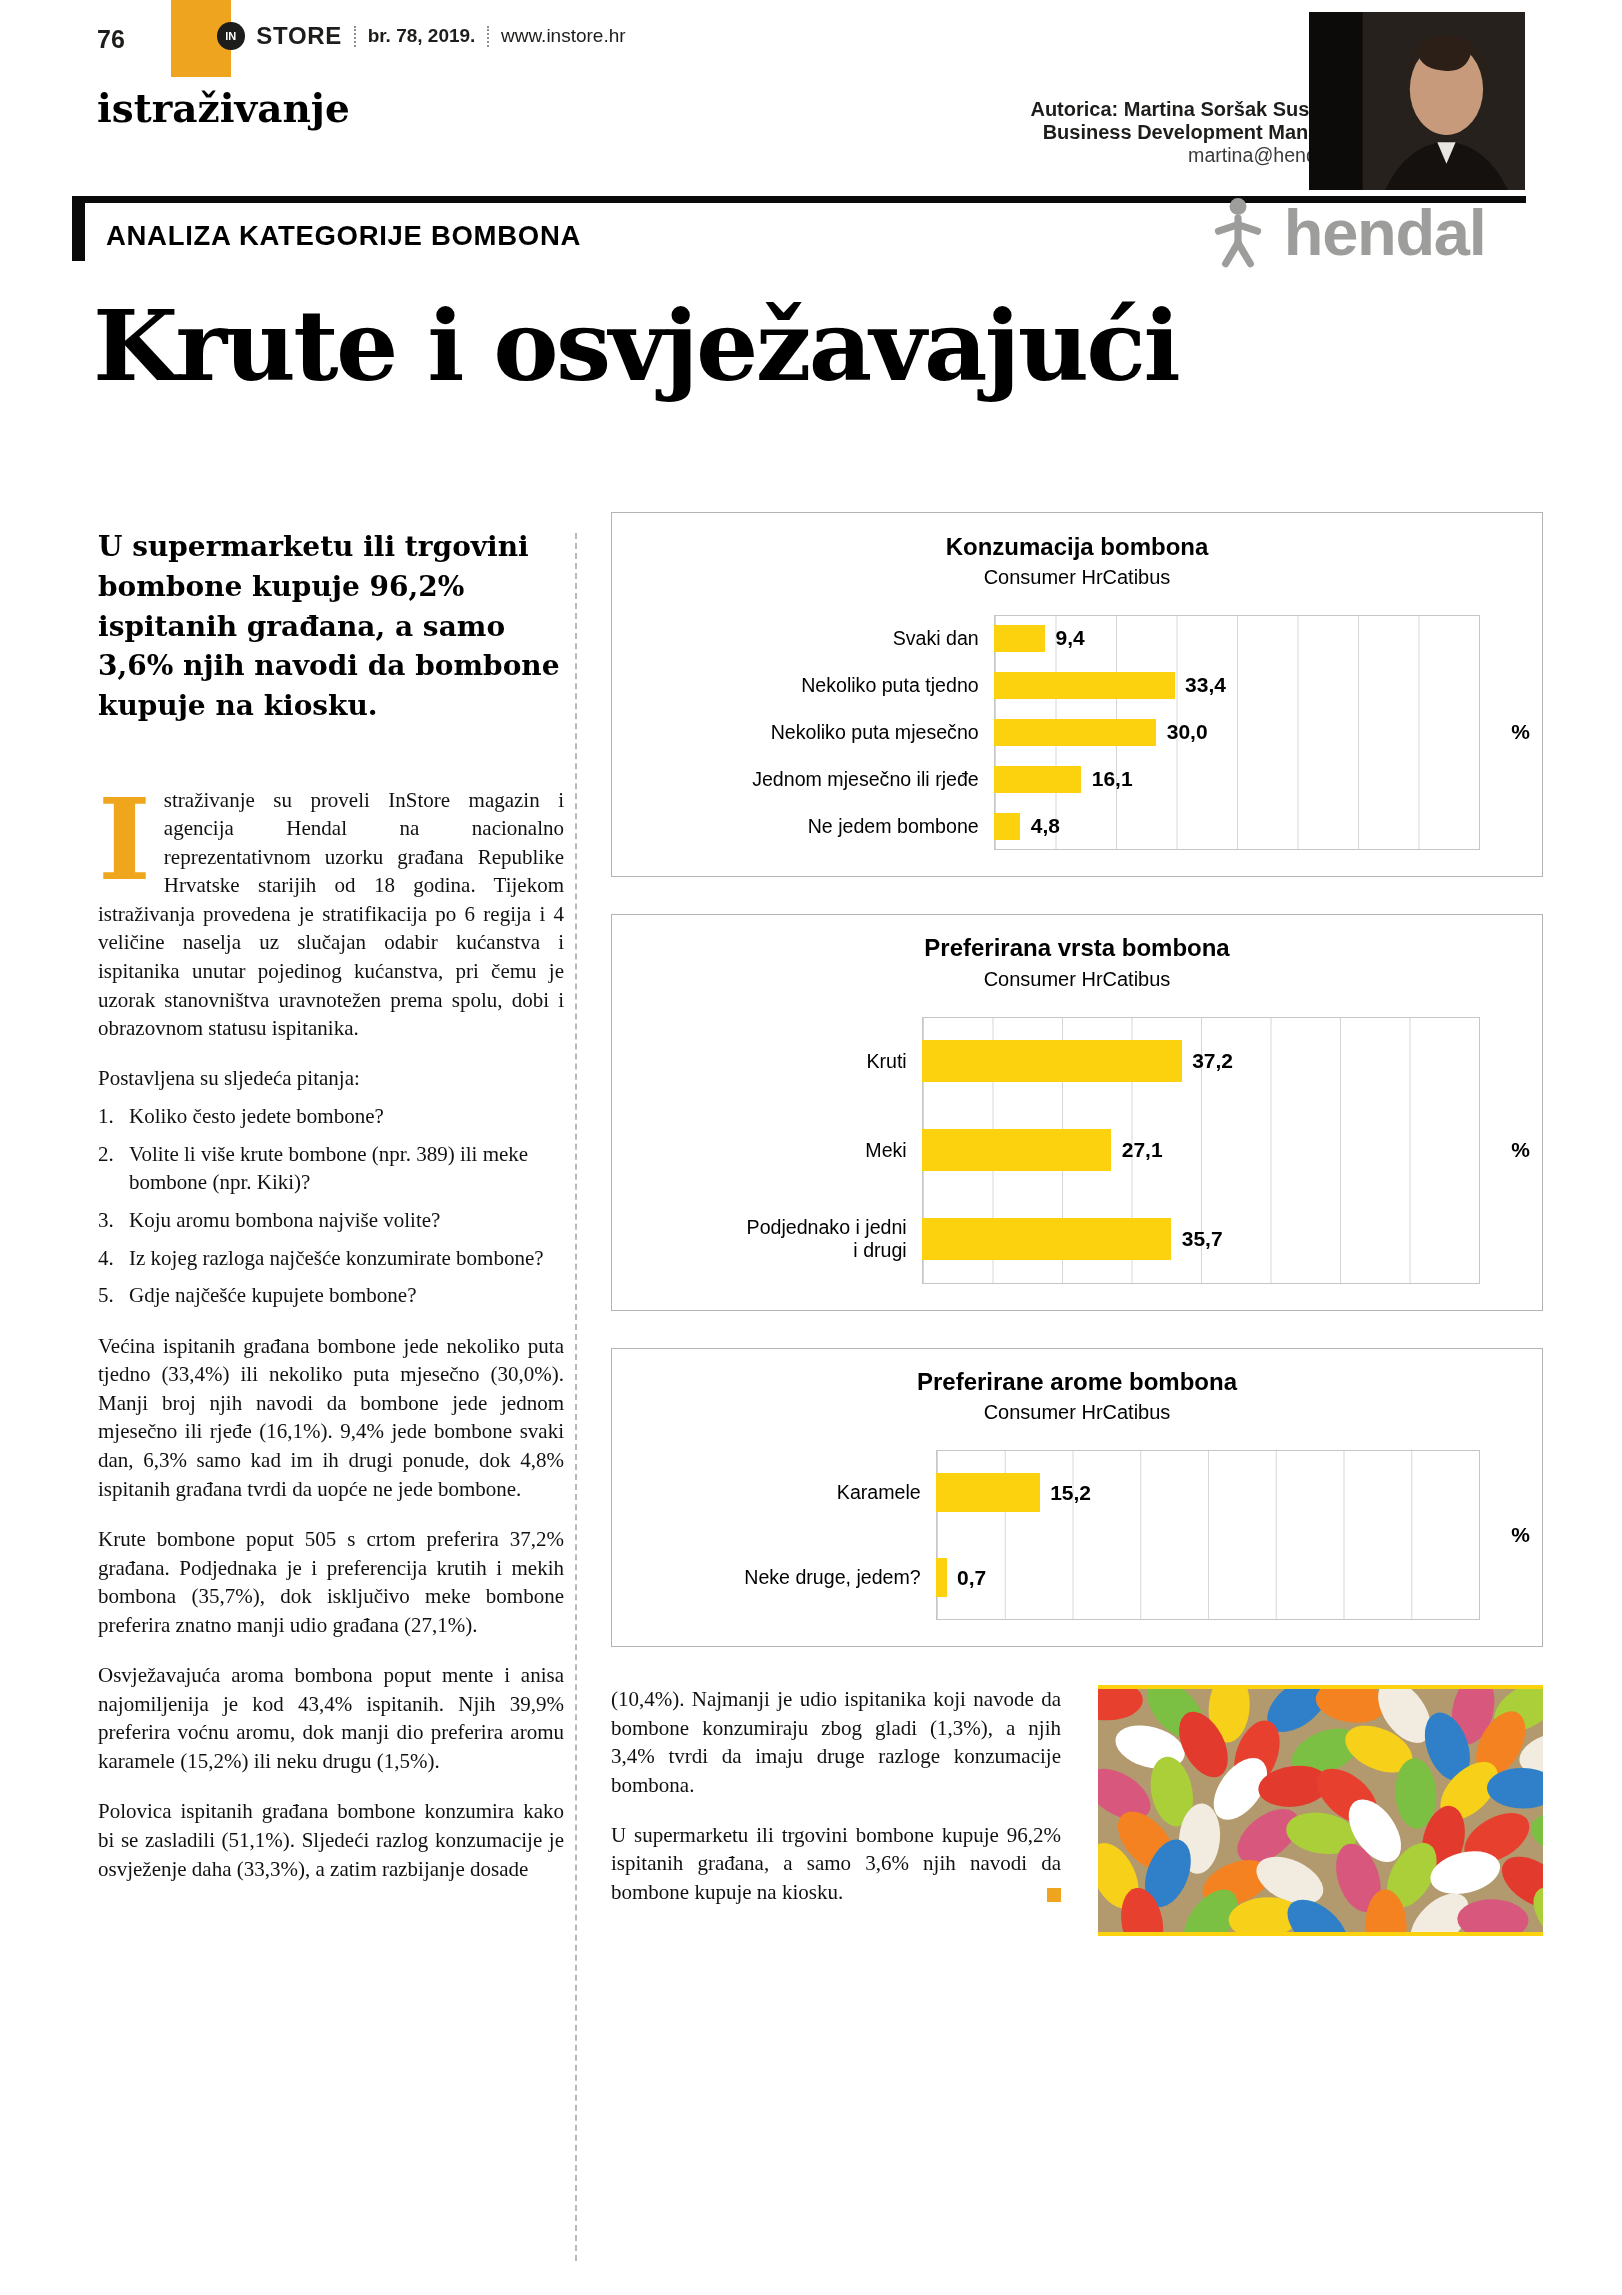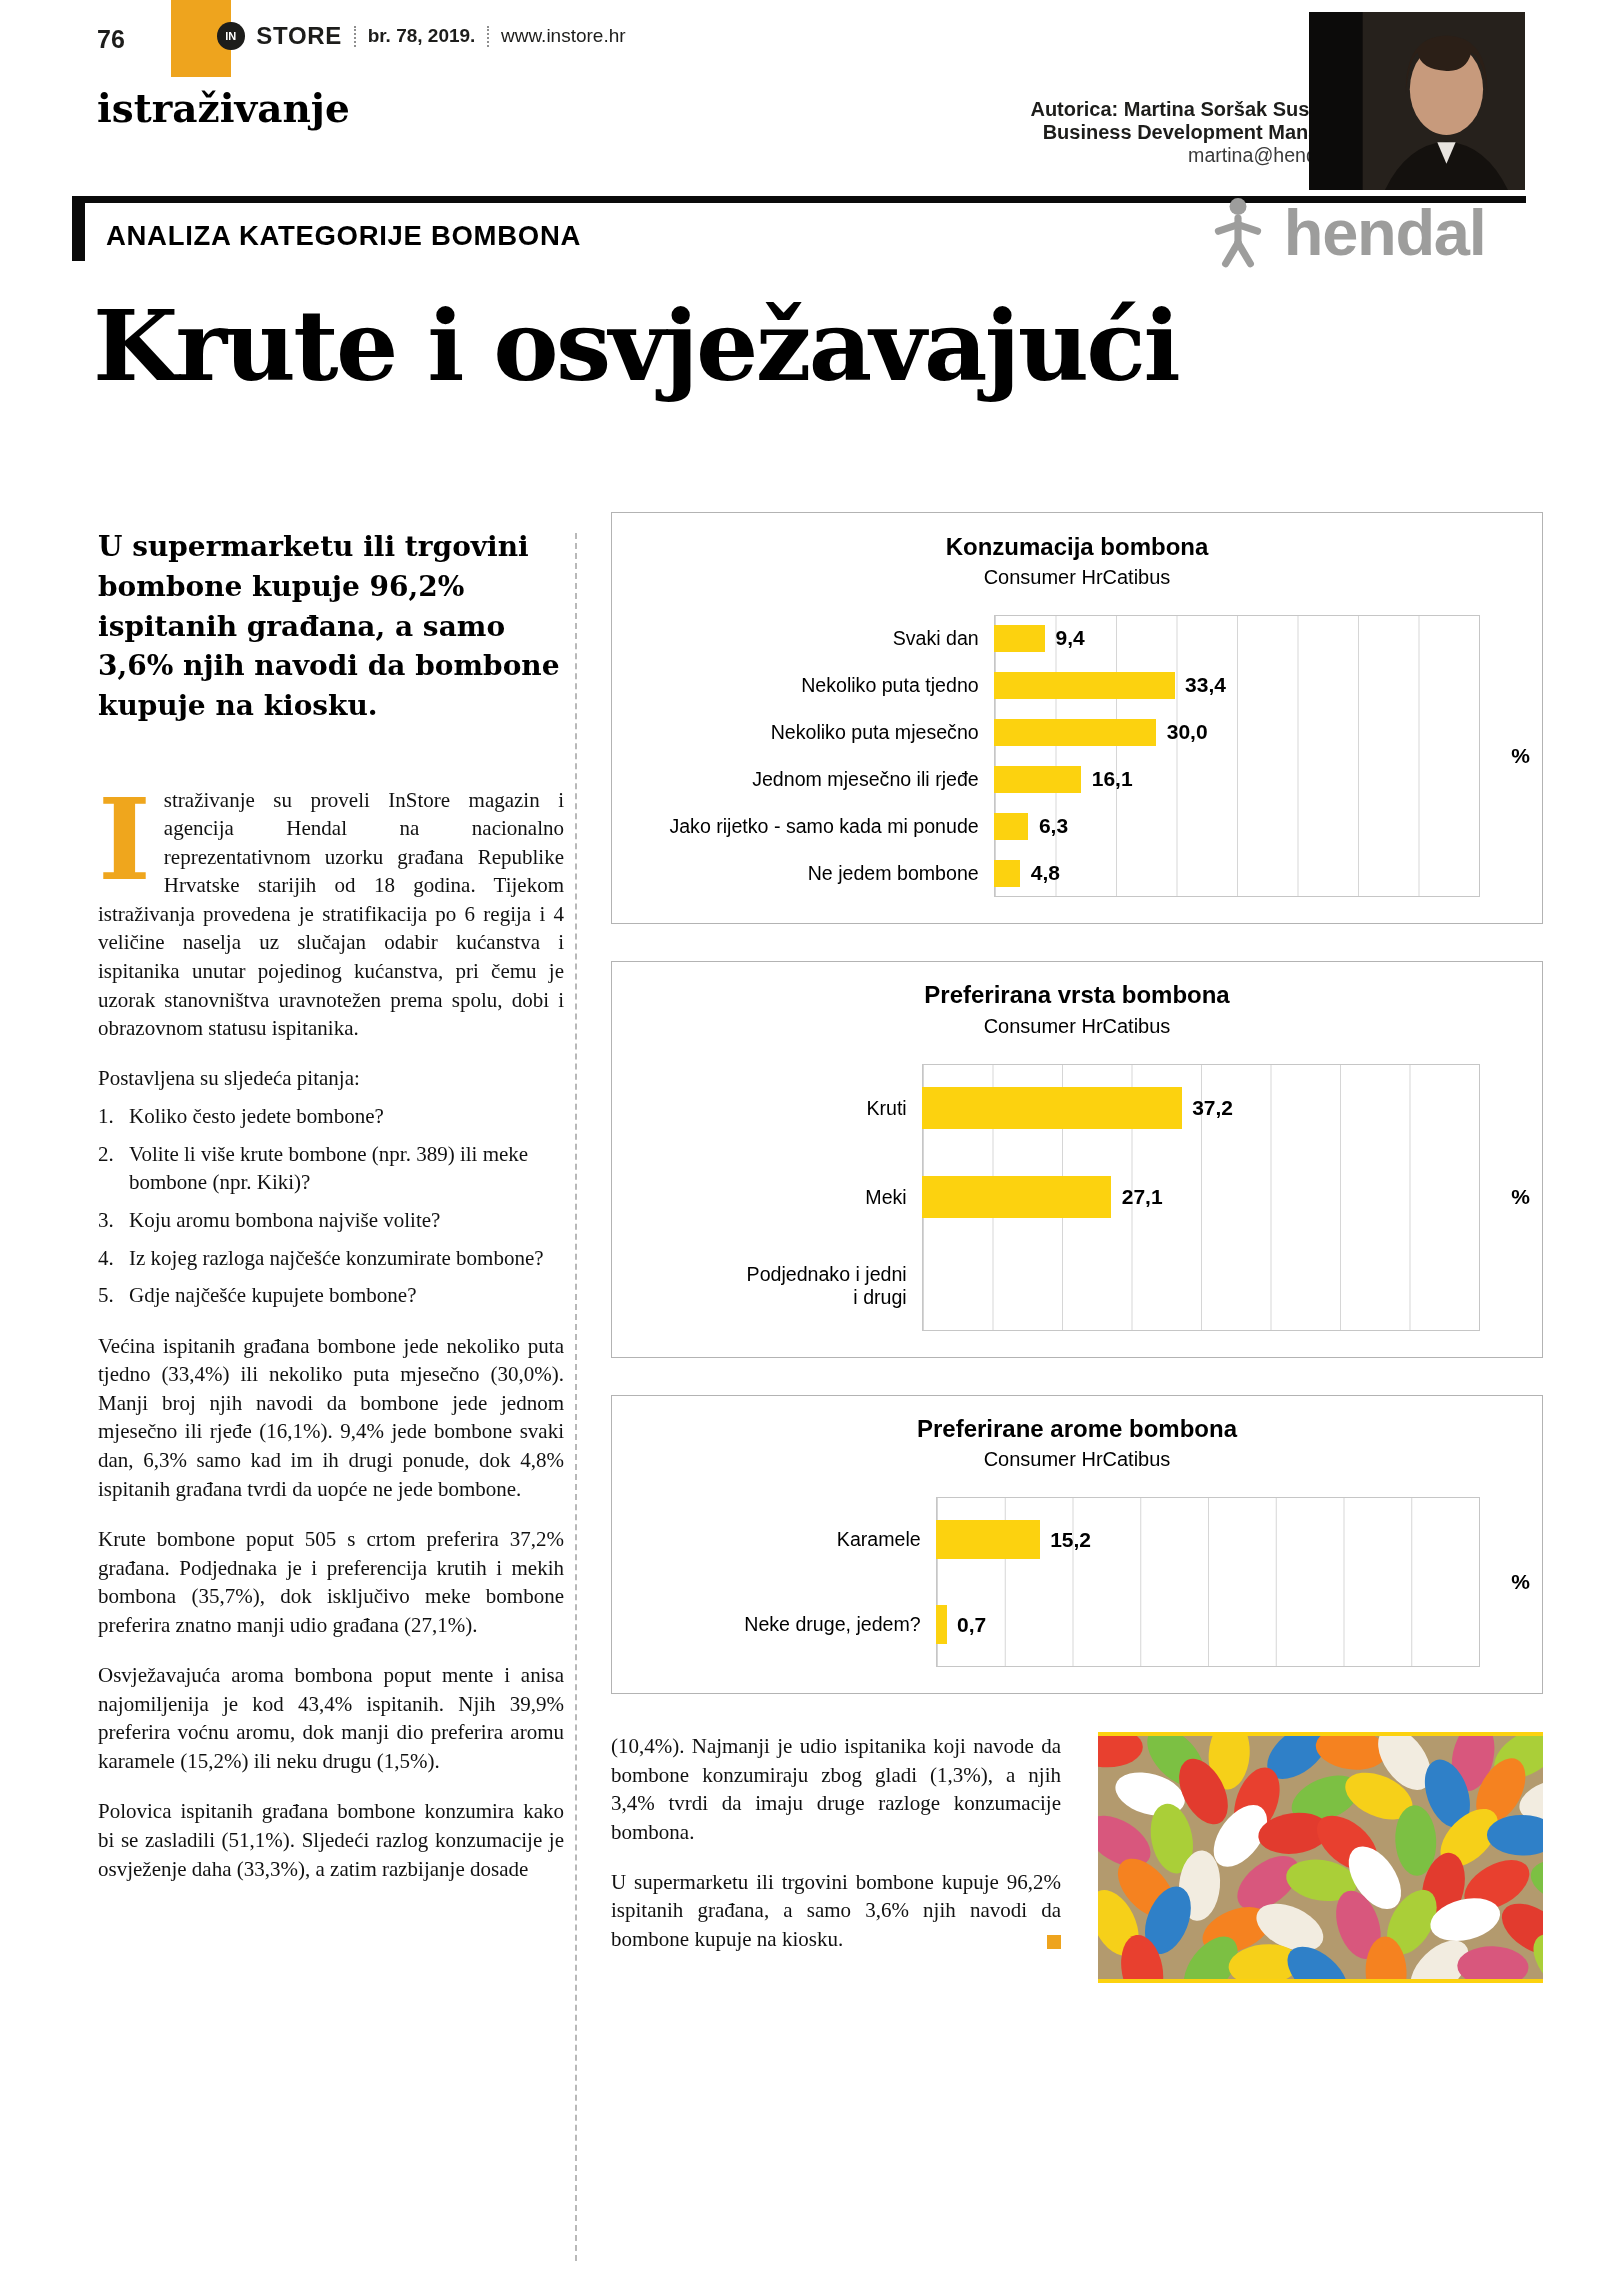--- a/index.html
+++ b/index.html
@@ -199,27 +199,20 @@
               </div>
             </div>
             <div class="chart-row">
               <div class="chart-label">Jednom mjesečno ili rjeđe</div>
               <div class="chart-track">
                 <div class="chart-bar" style="width: 17.8889%; background: rgb(252, 210, 15);"></div>
                 <div class="chart-value">16,1</div>
               </div>
             </div>
             <div class="chart-row">
-              <div class="chart-label">Jako rijetko - samo kada mi ponude</div>
-              <div class="chart-track">
-                <div class="chart-bar" style="width: 7%; background: rgb(252, 210, 15);"></div>
-                <div class="chart-value">6,3</div>
-              </div>
-            </div>
-            <div class="chart-row">
               <div class="chart-label">Ne jedem bombone</div>
               <div class="chart-track">
                 <div class="chart-bar" style="width: 5.33333%; background: rgb(252, 210, 15);"></div>
                 <div class="chart-value">4,8</div>
               </div>
             </div>
           </div>
         <div class="chart-unit">%</div>
       </div>
     </div>
@@ -240,20 +233,24 @@
             <div class="chart-row">
               <div class="chart-label">Meki</div>
               <div class="chart-track">
                 <div class="chart-bar" style="width: 33.875%; background: rgb(252, 210, 15);"></div>
                 <div class="chart-value">27,1</div>
               </div>
             </div>
             <div class="chart-row">
               <div class="chart-label">Podjednako i jedni
 i drugi</div>
+              <div class="chart-track">
+                <div class="chart-bar" style="width: 44.625%; background: rgb(252, 210, 15);"></div>
+                <div class="chart-value">35,7</div>
+              </div>
             </div>
           </div>
         <div class="chart-unit">%</div>
       </div>
     </div>
 
     <div class="chart" style="--labelw:308px; --rowh:85px; --barh:39px;">
       <div class="chart-title">Preferirane arome bombona</div>
       <div class="chart-subtitle">Consumer HrCatibus</div>
       <div class="chart-rowswrap">

